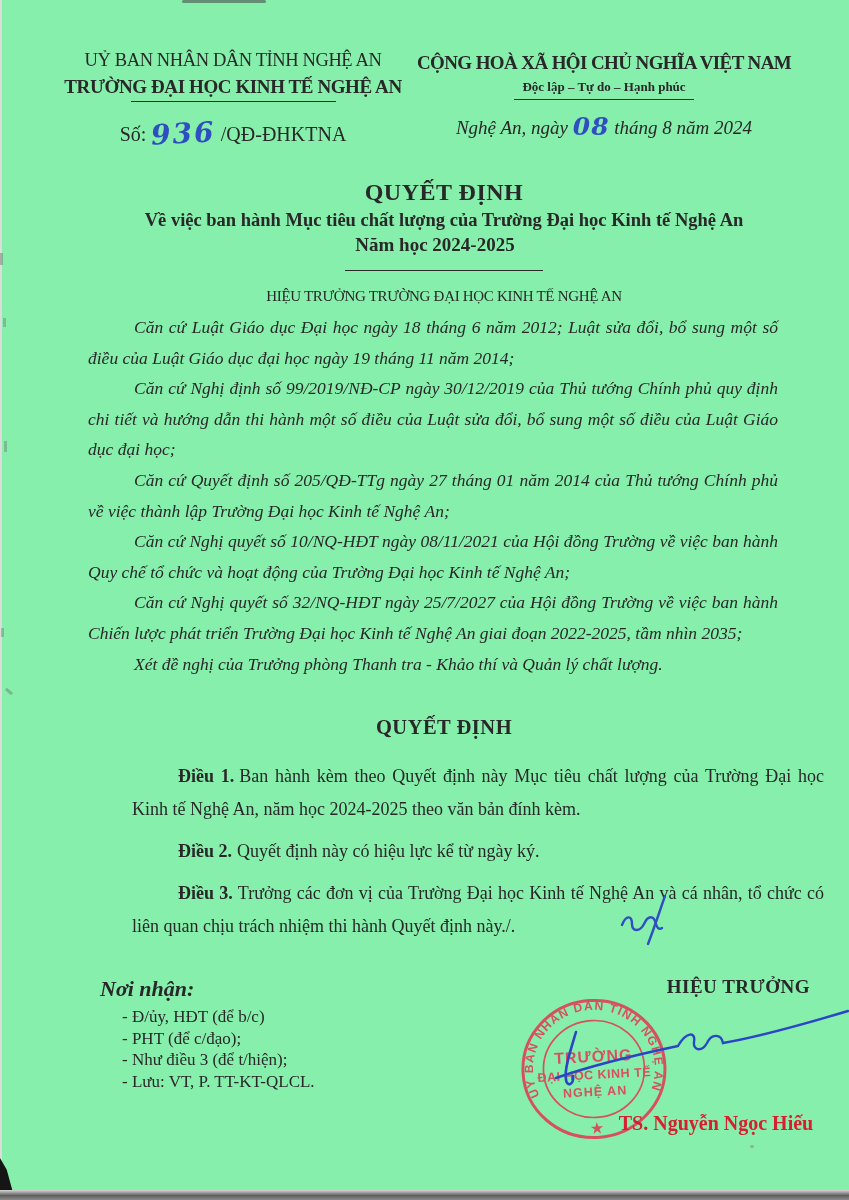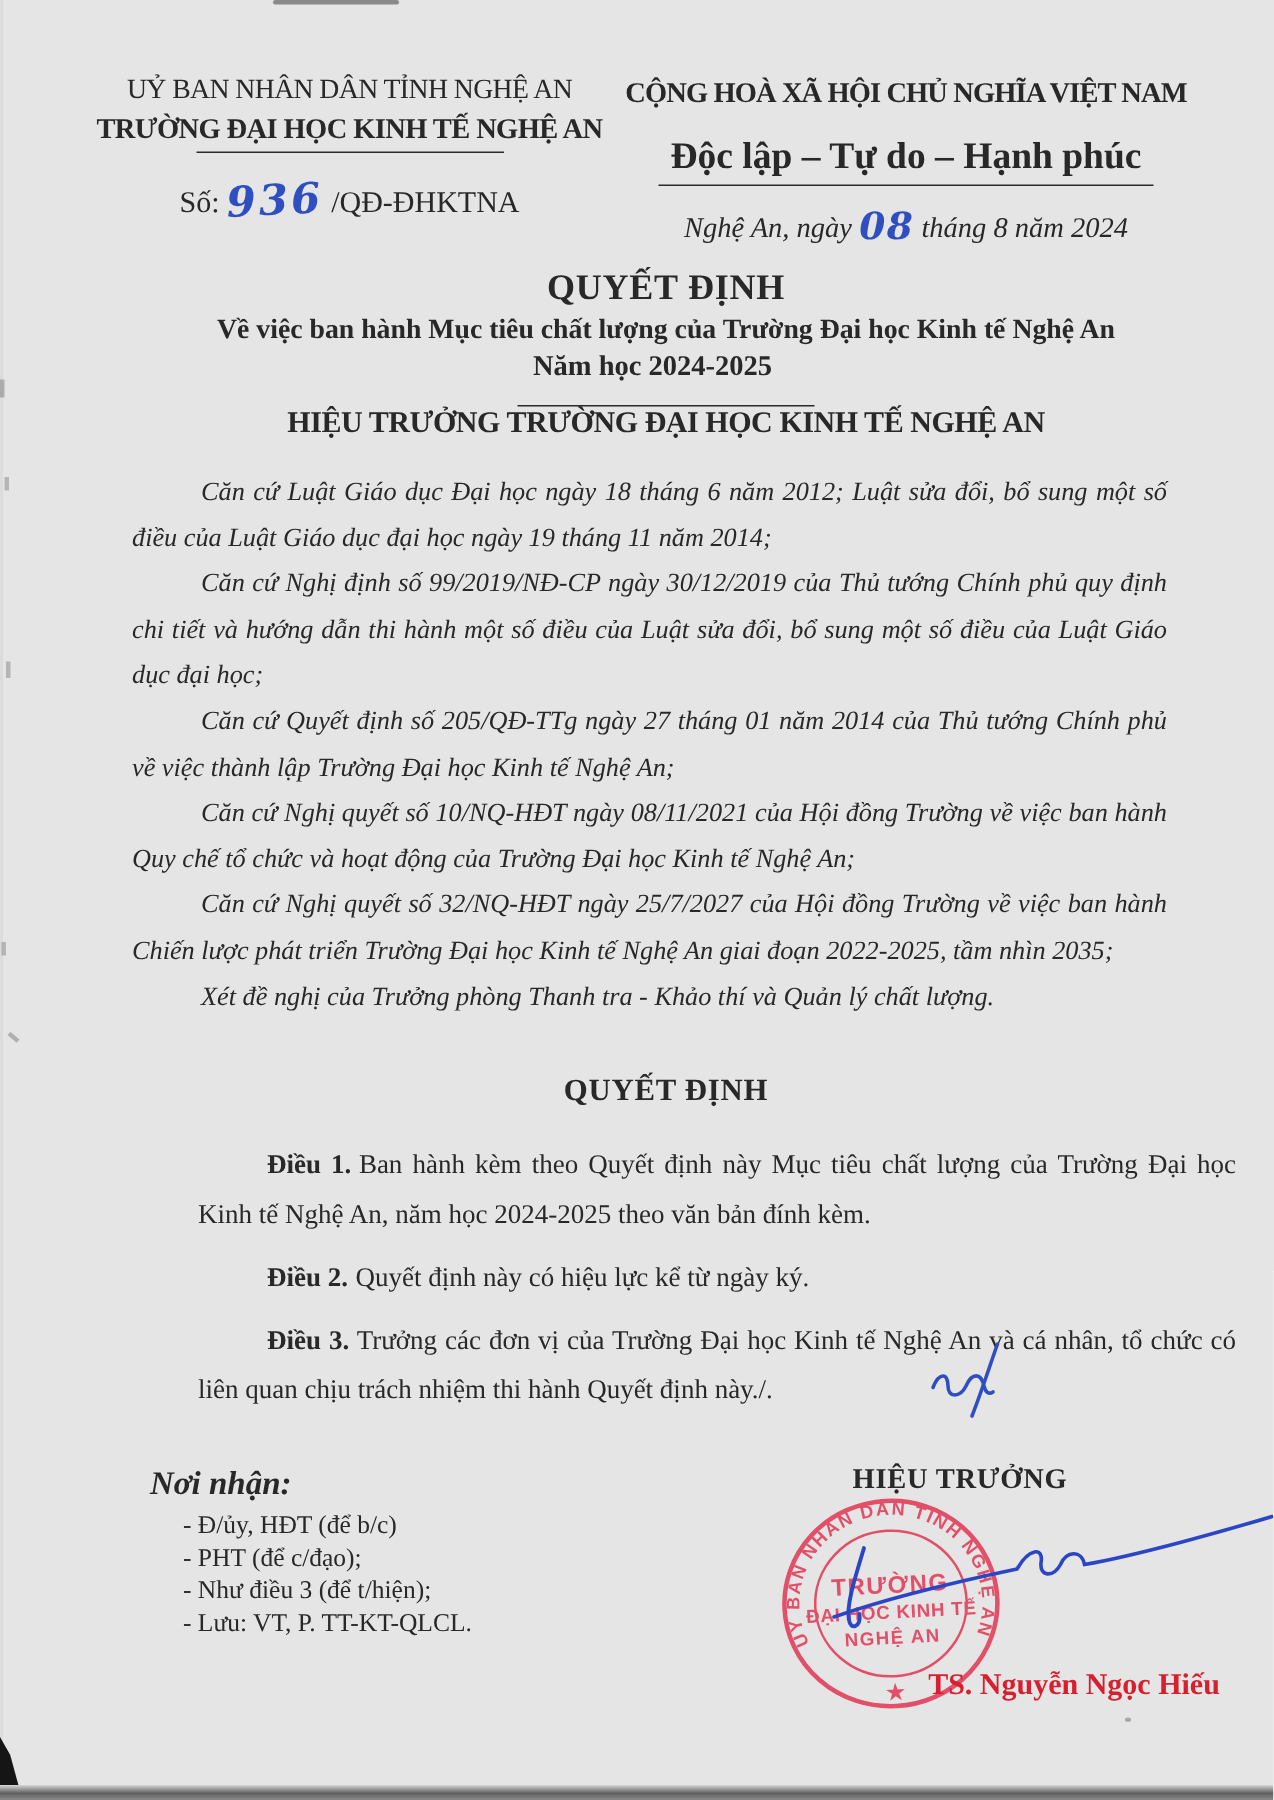--- a/index.html
+++ b/index.html
@@ -1,53 +1,53 @@
 <!DOCTYPE html>
 <html><head>
 <meta charset="utf-8">
 <style>
   html,body { margin:0; padding:0; }
   .page {
     position:relative; width:849px; height:1200px;
-    background:#e5e5e5; overflow:hidden;
+    background:#86efac; overflow:hidden;
     font-family:"Liberation Serif", serif; color:#282828;
   }
   
   .hdr-left { position:absolute; left:58px; top:50px; width:350px; text-align:center; }
   .hl1 { font-size:18.5px; letter-spacing:-0.4px; white-space:nowrap; }
   .hl2 { font-size:19px; font-weight:bold; margin-top:5px; white-space:nowrap; letter-spacing:-0.4px; }
   .hl-rule { width:205px; border-bottom:1.7px solid #2a2a2a; margin:3px auto 0; }
   .so-line { margin-top:13px; font-size:20px; white-space:nowrap; }
   .hand { color:#2f4fc1; font-family:"DejaVu Serif", serif; font-style:italic; font-weight:bold; display:inline-block; }
   .so-num { font-size:28px; letter-spacing:2px; transform:rotate(-3deg); position:relative; top:2px; }
   .hdr-right { position:absolute; left:404px; top:52px; width:400px; text-align:center; }
   .hr1 { font-size:19px; font-weight:bold; white-space:nowrap; letter-spacing:-0.6px;text-align:center; }
-  .hr2 { display:inline-block; font-size:25px; font-weight:bold; margin-top:17px; padding:0 8px 4px; border-bottom:1.7px solid #2a2a2a; white-space:nowrap; }
+  .hr2 { display:inline-block; font-size:13px; font-weight:bold; margin-top:5px; padding:0 8px 4px; border-bottom:1.7px solid #2a2a2a; white-space:nowrap; }
   .date-line { margin-top:11px; font-size:19px; font-style:italic; white-space:nowrap;text-align:center; }
   .date-day { font-size:25px; letter-spacing:1px; position:relative; top:1px; }
   
   .title-wrap { position:absolute; left:49px; top:179px; width:790px; text-align:center; }
   .t-main { font-size:24px; font-weight:bold; letter-spacing:0.5px; }
   .t-sub { font-size:18.5px; font-weight:bold; margin-top:4px; }
   .t-year { display:inline-block; font-size:19px; font-weight:bold; margin-top:3px; padding:0 28px 14px 10px; border-bottom:1.8px solid #2a2a2a; }
-  .t-issuer { font-size:20px; font-weight:bold; letter-spacing:-0.3px; white-space:nowrap; }
+  .t-issuer { font-size:15px; font-weight:normal; margin-top:17px; letter-spacing:-0.3px; white-space:nowrap; }
   
   .preamble { position:absolute; left:88px; top:312px; width:690px; }
   .preamble p { margin:0; font-size:17.5px; font-style:italic; line-height:30.6px; text-align:justify; text-indent:46px; }
   
   .decision-word { position:absolute; left:49px; top:716px; width:790px; text-align:center; font-size:20.5px; font-weight:bold; letter-spacing:0.5px; }
   .articles { position:absolute; left:88px; top:760px; width:692px;margin-left:44px; }
   .articles p { margin:0 0 9px 0; font-size:18px; line-height:33px; text-align:justify; text-indent:46px; }
   .article-label { font-weight:bold; margin-right:5px; }
   
   .recipients { position:absolute; left:100px; top:976px; }
   .recipients-heading { font-size:22px; font-weight:bold; font-style:italic; }
   .recipient-item { font-size:17px; line-height:21.5px; padding-left:22px; white-space:nowrap; }
   .recipients .list { margin-top:4px; }
-  .sig-role { position:absolute; left:470px; top:976px; width:340px; text-align:center; font-size:19px; font-weight:bold; letter-spacing:0.5px; }
+  .sig-role { position:absolute; left:470px; top:976px; width:340px; text-align:right; font-size:19px; font-weight:bold; letter-spacing:0.5px; }
   .sig-name { position:absolute; left:575px; top:1112px; width:282px; text-align:center; font-size:20px; font-weight:bold; color:#d6202f; white-space:nowrap; }
   .stamp-svg { position:absolute; left:517px; top:996px; width:154px; height:148px; opacity:0.88; transform:rotate(-3deg); }
   .stamp-svg text { font-family:"Liberation Sans", sans-serif; font-weight:bold; fill:#e23b57; }
   .sign-svg { position:absolute; left:540px; top:1000px; width:309px; height:100px; }
   .flourish-svg { position:absolute; left:615px; top:888px; width:56px; height:62px; }
   
   .art { position:absolute; background:#6f6f6f; }
   .top-mark { left:182px; top:0; width:84px; height:3px; background:#4c4c4c; opacity:0.6; border-radius:2px; }
   .edge-a { left:0; top:253px; width:3px; height:12px; opacity:0.45; }
   .edge-b { left:3px; top:318px; width:3px; height:9px; opacity:0.4; }

